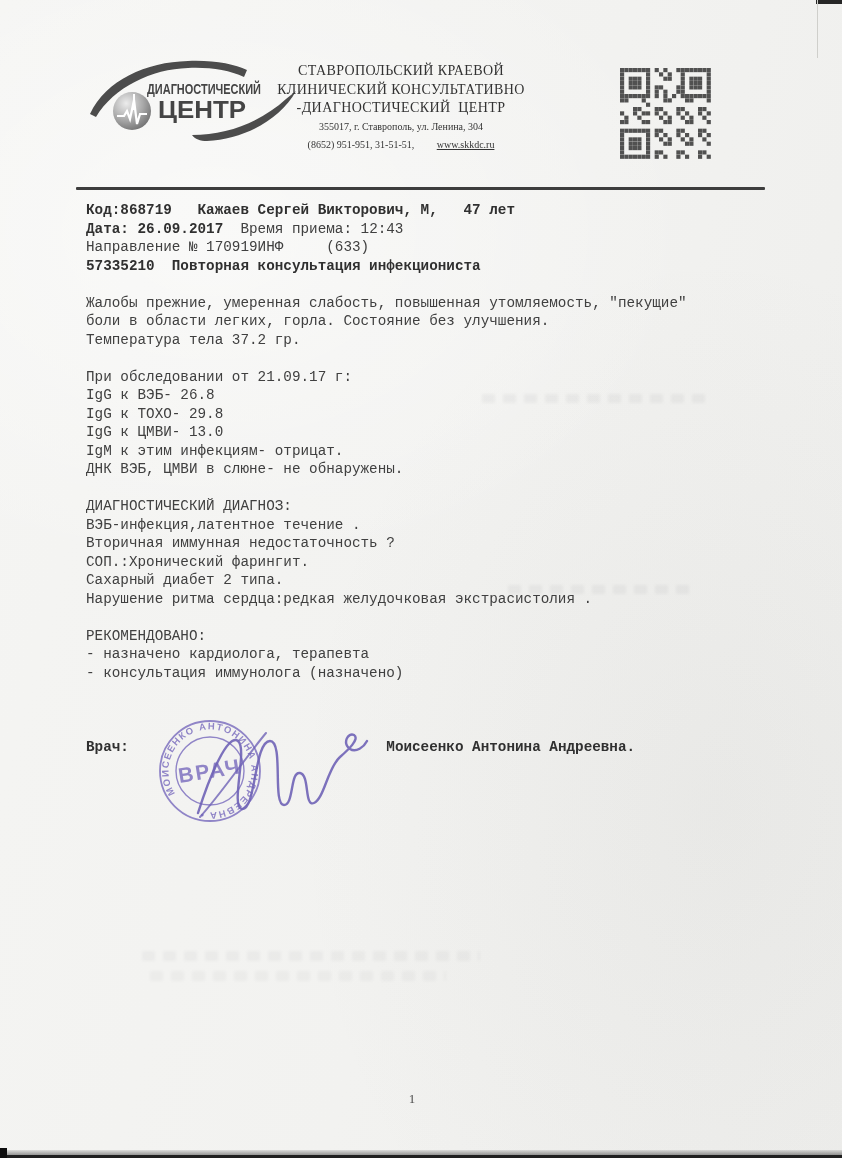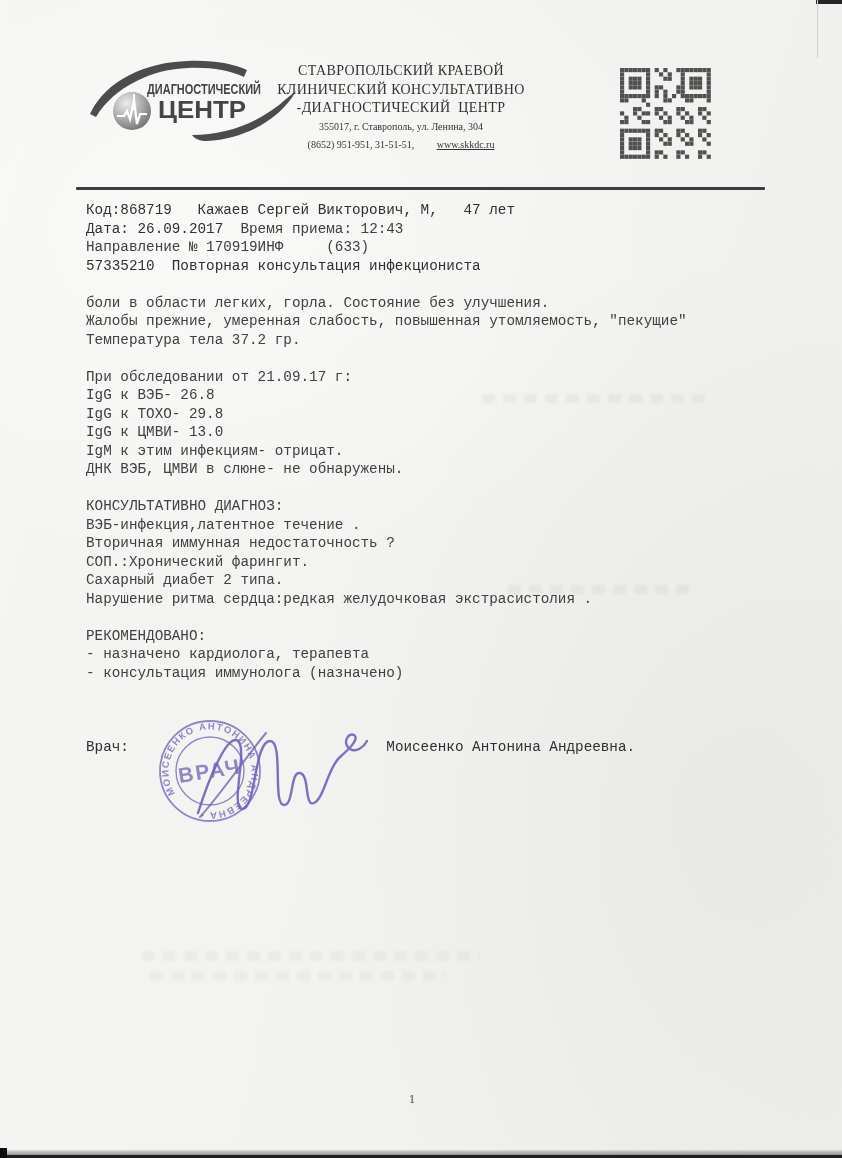--- a/index.html
+++ b/index.html
@@ -26,21 +26,21 @@
   .org{position:absolute;left:240px;top:62px;width:322px;text-align:center;color:#333;}
   .org .cap{font-size:14px;line-height:18.5px;letter-spacing:.4px;white-space:pre;}
   .org .adr{font-size:10px;line-height:18.5px;white-space:pre;}
   .org .url{text-decoration:underline;margin-left:20px;}
   .qr{position:absolute;left:620px;top:68px;}
   .rule{position:absolute;left:76px;top:187px;width:689px;height:3px;background:#3d3d3d;border-radius:1px;}
   
   .doc{position:absolute;left:86px;top:201px;font-family:"Liberation Mono",monospace;
     font-size:14.3px;line-height:18.5px;color:var(--ink);}
   .doc .line{white-space:pre;}
-  .doc .bold{font-weight:400;color:var(--ink-bold);}
+  .doc .bold{font-weight:700;color:var(--ink-bold);}
   
   .stamp{position:absolute;left:155px;top:716px;opacity:.92;}
   .stamp text{fill:var(--stamp-ink);font-family:"Liberation Sans",sans-serif;}
   .stamp circle{stroke:var(--stamp-ink);fill:none;}
   .signature{position:absolute;left:170px;top:715px;}
   .signature path{stroke:var(--signature-ink);fill:none;stroke-linecap:round;}
   
   .ghost{position:absolute;background:repeating-linear-gradient(90deg,rgba(115,115,122,.35) 0 13px,rgba(0,0,0,0) 13px 21px);
     filter:blur(1.6px);opacity:.22;}
   .g1{left:482px;top:394px;width:228px;height:9px;}
@@ -282,32 +282,32 @@
     </svg>
 
   <div class="rule"></div>
 
   <main class="doc" id="doc-body">
       <div class="line"><span class="bold">Код:868719   Кажаев Сергей Викторович, М,   47 лет</span></div>
       <div class="line"><span class="bold">Дата: 26.09.2017</span><span>  Время приема: 12:43</span></div>
       <div class="line"><span>Направление № 170919ИНФ     (633)</span></div>
       <div class="line"><span class="bold">57335210  Повторная консультация инфекциониста</span></div>
       <div class="line">&nbsp;</div>
+      <div class="line"><span>Жалобы прежние, умеренная слабость, повышенная утомляемость, "пекущие"</span></div>
       <div class="line"><span>боли в области легких, горла. Состояние без улучшения.</span></div>
-      <div class="line"><span>Жалобы прежние, умеренная слабость, повышенная утомляемость, "пекущие"</span></div>
       <div class="line"><span>Температура тела 37.2 гр.</span></div>
       <div class="line">&nbsp;</div>
       <div class="line"><span>При обследовании от 21.09.17 г:</span></div>
       <div class="line"><span>IgG к ВЭБ- 26.8</span></div>
       <div class="line"><span>IgG к TOXO- 29.8</span></div>
       <div class="line"><span>IgG к ЦМВИ- 13.0</span></div>
       <div class="line"><span>IgM к этим инфекциям- отрицат.</span></div>
       <div class="line"><span>ДНК ВЭБ, ЦМВИ в слюне- не обнаружены.</span></div>
       <div class="line">&nbsp;</div>
-      <div class="line"><span>КОНСУЛЬТАТИВНО ДИАГНОЗ:</span></div>
+      <div class="line"><span>ДИАГНОСТИЧЕСКИЙ ДИАГНОЗ:</span></div>
       <div class="line"><span>ВЭБ-инфекция,латентное течение .</span></div>
       <div class="line"><span>Вторичная иммунная недостаточность ?</span></div>
       <div class="line"><span>СОП.:Хронический фарингит.</span></div>
       <div class="line"><span>Сахарный диабет 2 типа.</span></div>
       <div class="line"><span>Нарушение ритма сердца:редкая желудочковая экстрасистолия .</span></div>
       <div class="line">&nbsp;</div>
       <div class="line"><span>РЕКОМЕНДОВАНО:</span></div>
       <div class="line"><span>- назначено кардиолога, терапевта</span></div>
       <div class="line"><span>- консультация иммунолога (назначено)</span></div>
       <div class="line">&nbsp;</div>

